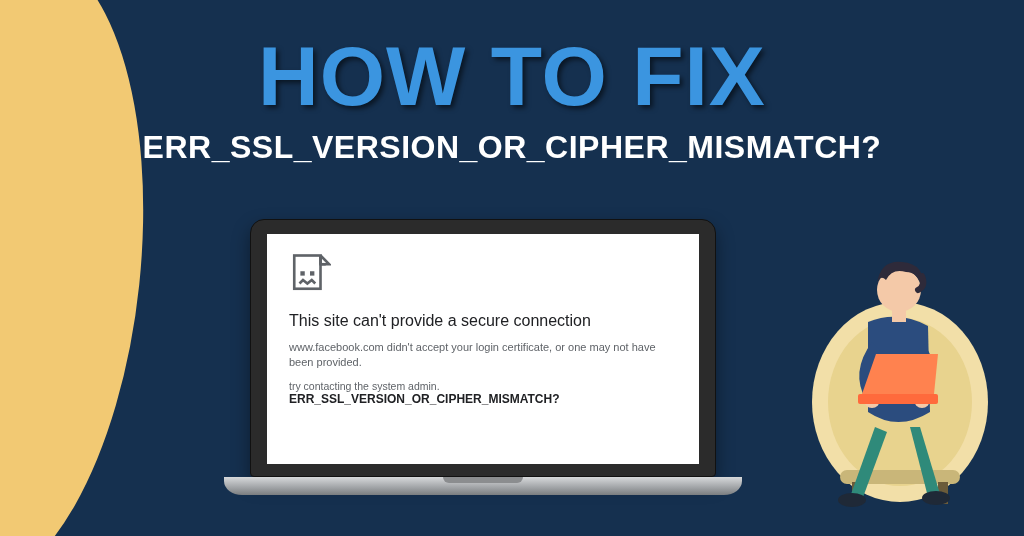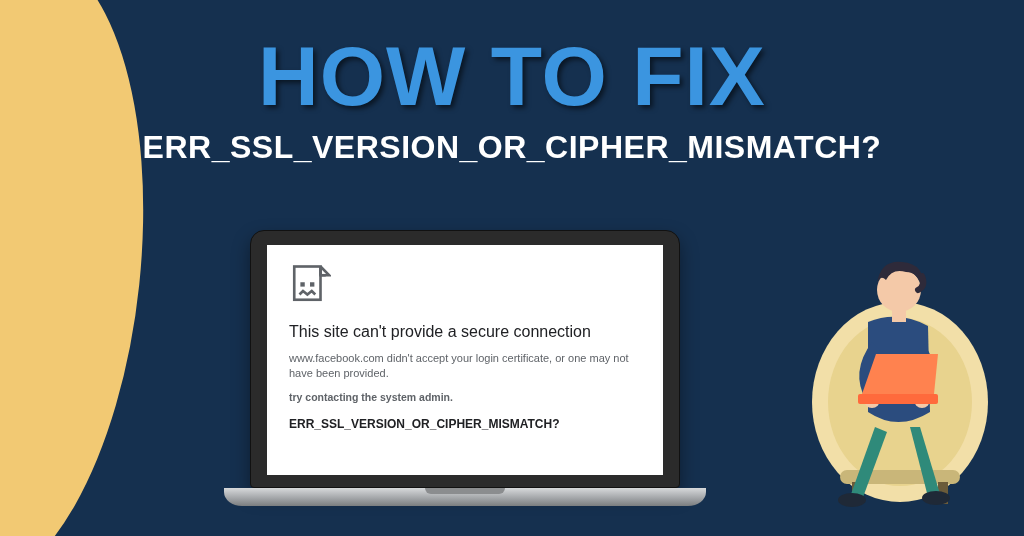--- a/index.html
+++ b/index.html
@@ -40,22 +40,22 @@
   font-size: 32px;
   font-weight: 900;
   color: #ffffff;
   letter-spacing: 0.5px;
   margin-top: 4px;
   font-family: 'Arial Black', Arial, sans-serif;
 }
 .laptop {
   position: absolute;
   left: 250px;
-  top: 230px;
-  width: 430px;
+  top: 219px;
+  width: 466px;
 }
 .laptop-screen-frame {
   background: #2b2b2b;
   border-radius: 14px 14px 4px 4px;
   padding: 14px 16px 12px 16px;
   box-shadow: 0 8px 18px rgba(0,0,0,0.4);
   border: 1px solid #111;
 }
 .laptop-screen {
   background: #ffffff;
@@ -78,22 +78,20 @@
 }
 .error-body {
   font-size: 11px;
   color: #5f6368;
   line-height: 1.35;
   margin-bottom: 10px;
 }
 .error-try {
   font-size: 10.5px;
   color: #5f6368;
-  margin-bottom: 14px;
-  font-weight: bold;
 }
 .error-code {
   font-size: 12px;
   font-weight: 700;
   color: #202124;
 }
 .laptop-base {
   height: 18px;
   background: linear-gradient(180deg, #d7d9db 0%, #9fa2a5 60%, #7b7e80 100%);
   margin: 0 -26px;

